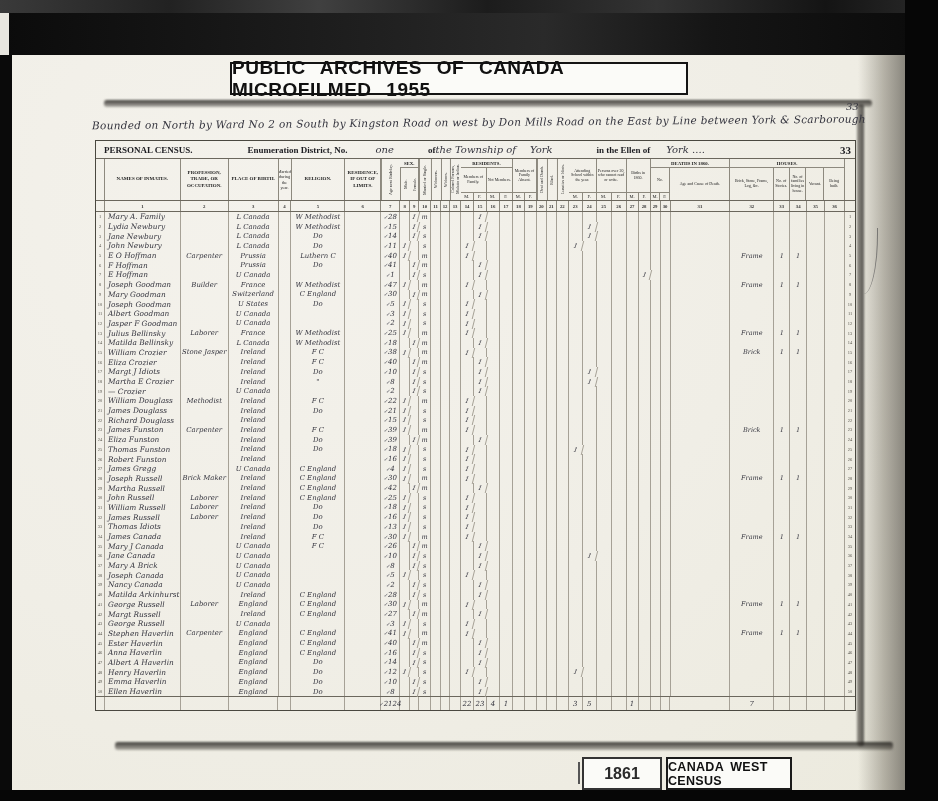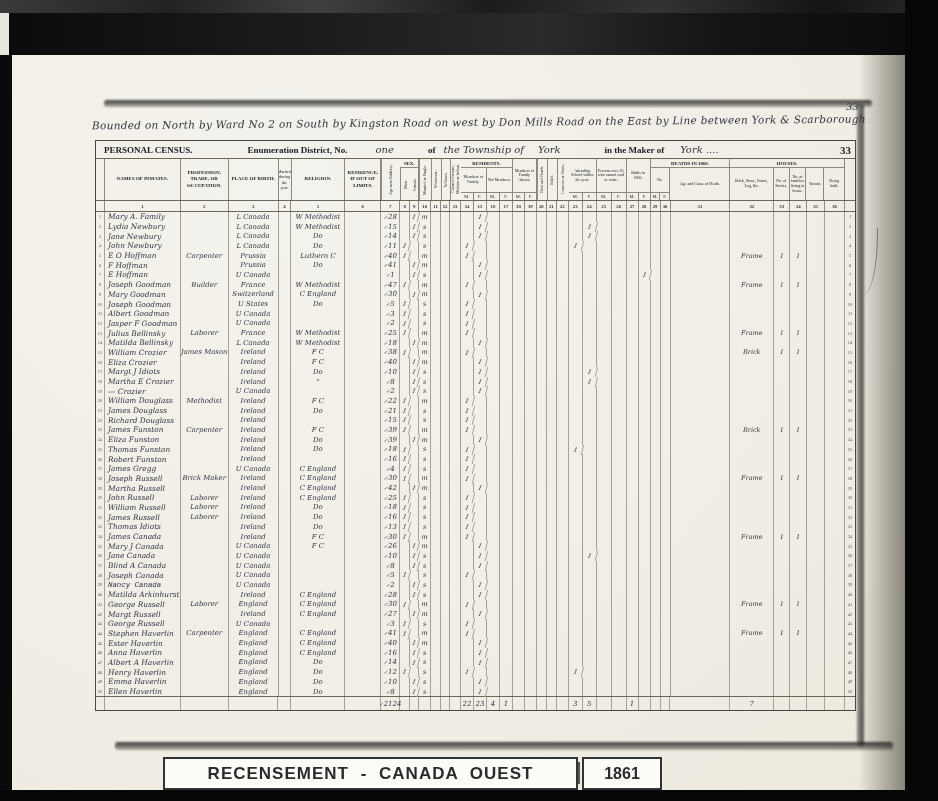--- a/index.html
+++ b/index.html
@@ -98,39 +98,42 @@
 <body>
 
 <div class="stage" data-interactable="false">
   <div class="film-top-strip" data-interactable="false"></div>
   <div class="film-band" data-interactable="false"></div>
   <div class="film-sliver" data-interactable="false"></div>
   <div class="paper" data-interactable="false"></div>
   <div class="right-shadow" data-interactable="false"></div>
   <div class="film-left-low" data-interactable="false"></div>
 
+  <div class="banner banner-top" data-interactable="false">
+    <span data-interactable="false">PUBLIC ARCHIVES OF CANADA  MICROFILMED 1955</span>
+  </div>
 
   <div class="smudge smudge-top" data-interactable="false"></div>
   <div class="smudge smudge-bottom" data-interactable="false"></div>
   <div class="smudge smudge-right" data-interactable="false"></div>
   <div class="flourish" data-interactable="false"></div>
 
   <div class="hw corner33" data-interactable="false">33</div>
   <div class="hw boundary-note" data-interactable="false">Bounded on North by Ward No 2 on South by Kingston Road on west by Don Mills Road on the East by Line between York &amp; Scarborough</div>
 
   <div class="sheet" data-interactable="false">
 
     <div class="title-row" data-interactable="false">
       <span class="bold" style="margin-left:8px" data-interactable="false">PERSONAL CENSUS.</span>
       <span class="bold" style="margin-left:55px" data-interactable="false">Enumeration District, No.</span>
       <span class="hw hwv" style="margin-left:28px" data-interactable="false">one</span>
       <span class="bold" style="margin-left:34px" data-interactable="false">of</span>
-      <span class="hw hwv" style="margin-left:8px" data-interactable="false">the Township of</span>
+      <span class="hw hwv" style="" data-interactable="false">the Township of</span>
       <span class="hw hwv" style="margin-left:14px" data-interactable="false">York</span>
-      <span class="bold" style="margin-left:44px" data-interactable="false">in the Maker of</span>
+      <span class="bold" style="margin-left:44px" data-interactable="false">in the Ellen of</span>
       <span class="hw hwv" style="margin-left:16px" data-interactable="false">York ....</span>
       <span class="bold" style="margin-left:auto;margin-right:4px;font-size:11px" data-interactable="false">33</span>
     </div>
 
     <div class="hband" data-interactable="false">
       <div class="hc" style="width:9px" data-interactable="false"></div>
       <div class="hc hlbl" style="width:76px" data-interactable="false">NAMES OF INMATES.</div>
       <div class="hc hlbl" style="width:48px" data-interactable="false">PROFESSION, TRADE, OR OCCUPATION.</div>
       <div class="hc hlbl" style="width:50px" data-interactable="false">PLACE OF BIRTH.</div>
       <div class="hc hsm" style="width:13px" data-interactable="false">Married during the year.</div>
@@ -844,21 +847,21 @@
           <div class="bc" data-interactable="false" style="width: 44px;"></div>
           <div class="bc" data-interactable="false" style="width: 16px;"></div>
           <div class="bc" data-interactable="false" style="width: 17px;"></div>
           <div class="bc" data-interactable="false" style="width: 18px;"></div>
           <div class="bc" data-interactable="false" style="width: 20px;"></div>
           <div class="bc rownum" data-interactable="false" style="width: 10px;">14</div>
         </div>
         <div class="brow" data-interactable="false">
           <div class="bc rownum" data-interactable="false" style="width: 9px;">15</div>
           <div class="bc hw nm" data-interactable="false" style="width: 76px;">William Crozier</div>
-          <div class="bc hw occ" data-interactable="false" style="width: 48px;">James Mason</div>
+          <div class="bc hw occ" data-interactable="false" style="width: 48px;">Stone Jasper</div>
           <div class="bc hw birth" data-interactable="false" style="width: 50px;">Ireland</div>
           <div class="bc" data-interactable="false" style="width: 13px;"></div>
           <div class="bc hw rel" data-interactable="false" style="width: 54px;">F C</div>
           <div class="bc" data-interactable="false" style="width: 36px;"></div>
           <div class="bc hw agec" data-interactable="false" style="width: 19px;"><span class="chk">✓</span>38</div>
           <div class="bc hw tick" data-interactable="false" style="width: 10px;">1</div>
           <div class="bc" data-interactable="false" style="width: 9px;"></div>
           <div class="bc hw" data-interactable="false" style="width: 12px;">m</div>
           <div class="bc" data-interactable="false" style="width: 10px;"></div>
           <div class="bc" data-interactable="false" style="width: 9px;"></div>
@@ -1723,21 +1726,21 @@
           <div class="bc" data-interactable="false" style="width: 60px;"></div>
           <div class="bc" data-interactable="false" style="width: 44px;"></div>
           <div class="bc" data-interactable="false" style="width: 16px;"></div>
           <div class="bc" data-interactable="false" style="width: 17px;"></div>
           <div class="bc" data-interactable="false" style="width: 18px;"></div>
           <div class="bc" data-interactable="false" style="width: 20px;"></div>
           <div class="bc rownum" data-interactable="false" style="width: 10px;">36</div>
         </div>
         <div class="brow" data-interactable="false">
           <div class="bc rownum" data-interactable="false" style="width: 9px;">37</div>
-          <div class="bc hw nm" data-interactable="false" style="width: 76px;">Blind A Canada</div>
+          <div class="bc hw nm" data-interactable="false" style="width: 76px;">Mary A Brick</div>
           <div class="bc" data-interactable="false" style="width: 48px;"></div>
           <div class="bc hw birth" data-interactable="false" style="width: 50px;">U Canada</div>
           <div class="bc" data-interactable="false" style="width: 13px;"></div>
           <div class="bc" data-interactable="false" style="width: 54px;"></div>
           <div class="bc" data-interactable="false" style="width: 36px;"></div>
           <div class="bc hw agec" data-interactable="false" style="width: 19px;"><span class="chk">✓</span>8</div>
           <div class="bc" data-interactable="false" style="width: 10px;"></div>
           <div class="bc hw tick" data-interactable="false" style="width: 9px;">1</div>
           <div class="bc hw" data-interactable="false" style="width: 12px;">s</div>
           <div class="bc" data-interactable="false" style="width: 10px;"></div>
@@ -1803,21 +1806,21 @@
           <div class="bc" data-interactable="false" style="width: 60px;"></div>
           <div class="bc" data-interactable="false" style="width: 44px;"></div>
           <div class="bc" data-interactable="false" style="width: 16px;"></div>
           <div class="bc" data-interactable="false" style="width: 17px;"></div>
           <div class="bc" data-interactable="false" style="width: 18px;"></div>
           <div class="bc" data-interactable="false" style="width: 20px;"></div>
           <div class="bc rownum" data-interactable="false" style="width: 10px;">38</div>
         </div>
         <div class="brow" data-interactable="false">
           <div class="bc rownum" data-interactable="false" style="width: 9px;">39</div>
-          <div class="bc hw nm" data-interactable="false" style="width: 76px; font-family: Liberation Mono, monospace;">Nancy Canada</div>
+          <div class="bc hw nm" data-interactable="false" style="width: 76px;">Nancy Canada</div>
           <div class="bc" data-interactable="false" style="width: 48px;"></div>
           <div class="bc hw birth" data-interactable="false" style="width: 50px;">U Canada</div>
           <div class="bc" data-interactable="false" style="width: 13px;"></div>
           <div class="bc" data-interactable="false" style="width: 54px;"></div>
           <div class="bc" data-interactable="false" style="width: 36px;"></div>
           <div class="bc hw agec" data-interactable="false" style="width: 19px;"><span class="chk">✓</span>2</div>
           <div class="bc" data-interactable="false" style="width: 10px;"></div>
           <div class="bc hw tick" data-interactable="false" style="width: 9px;">1</div>
           <div class="bc hw" data-interactable="false" style="width: 12px;">s</div>
           <div class="bc" data-interactable="false" style="width: 10px;"></div>
@@ -2324,22 +2327,22 @@
         <div class="bc" data-interactable="false" style="width: 60px;"></div>
         <div class="bc hw" data-interactable="false" style="width: 44px;">7</div>
         <div class="bc" data-interactable="false" style="width: 16px;"></div>
         <div class="bc" data-interactable="false" style="width: 17px;"></div>
         <div class="bc" data-interactable="false" style="width: 18px;"></div>
         <div class="bc" data-interactable="false" style="width: 20px;"></div>
         <div class="bc" data-interactable="false" style="width: 10px;"></div>
       </div>
   </div>
 
-  <div class="banner banner-bl" data-interactable="false">
-    <span data-interactable="false">RECENSEMENT - CANADA OUEST</span>
-  </div>
   <div class="bdivider" data-interactable="false"></div>
   <div class="banner banner-by" data-interactable="false">
     <span data-interactable="false">1861</span>
   </div>
+  <div class="banner banner-br" data-interactable="false">
+    <span data-interactable="false">CANADA WEST CENSUS</span>
+  </div>
   <div class="film-right" data-interactable="false"></div>
   <div class="film-bottom" data-interactable="false"></div>
 </div>
 
 </body></html>

